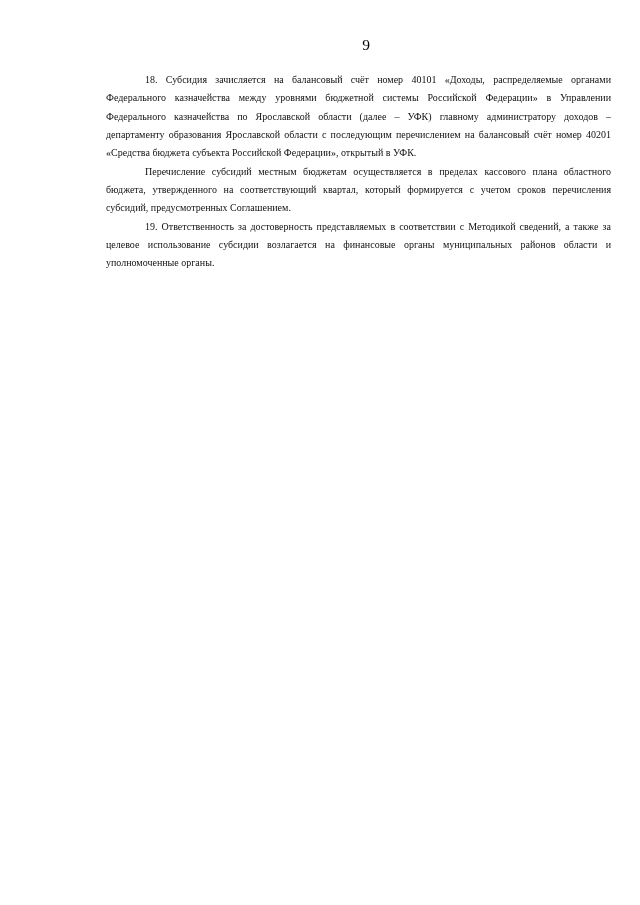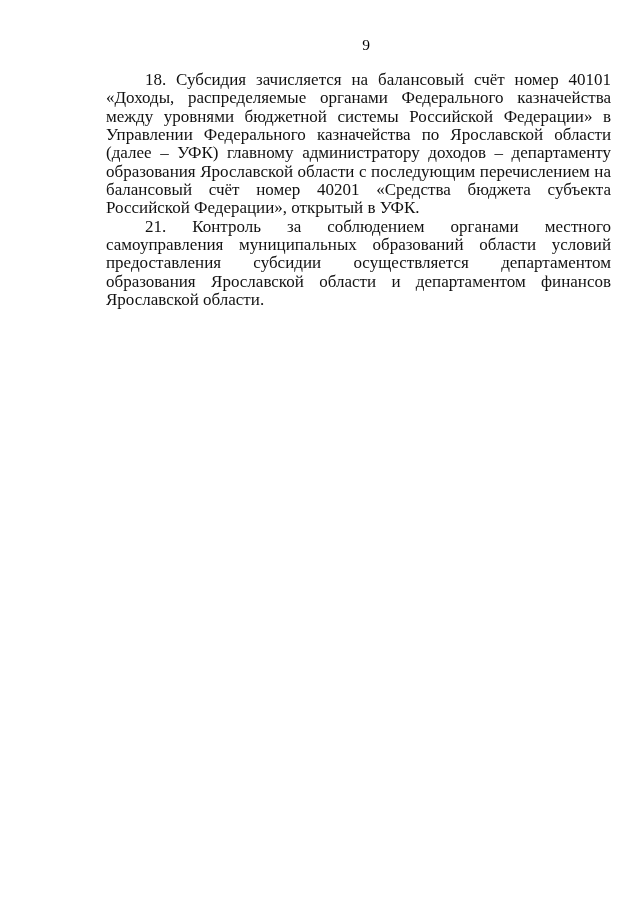--- a/index.html
+++ b/index.html
@@ -4,26 +4,27 @@
 <style>
   html, body { margin:0; padding:0; background:#ffffff; }
   body { width:640px; height:905px; position:relative; overflow:hidden; }
   .page-number {
     position:absolute; top:36px; left:0; width:640px; text-align:center;
     font-family:"Liberation Serif", serif; font-size:15.5px; color:#000;
     padding-left:92px; box-sizing:border-box;
   }
   .body-text {
     position:absolute; top:71px; left:106px; width:505px;
-    font-family:"Liberation Serif", serif; font-size:17px; line-height:18.35px;
+    font-family:"Liberation Serif", serif; font-size:10px; line-height:18.35px;
     color:#111; text-align:justify;
   }
   .body-text p { margin:0; text-indent:39px; text-align:justify; }
 </style>
 </head>
 <body>
 
 <div class="page-number">9</div>
 
 <div class="body-text">
   <p>18. Субсидия зачисляется на балансовый счёт номер 40101 «Доходы, распределяемые органами Федерального казначейства между уровнями бюджетной системы Российской Федерации» в Управлении Федерального казначейства по Ярославской области (далее – УФК) главному администратору доходов – департаменту образования Ярославской области с последующим перечислением на балансовый счёт номер 40201 «Средства бюджета субъекта Российской Федерации», открытый в УФК.</p>
-  <p>21. Контроль за соблюдением органами местного самоуправления муниципальных образований области условий предоставления субсидии осуществляется департаментом образования Ярославской области и департаментом финансов Ярославской области.</p>
+  <p>Перечисление субсидий местным бюджетам осуществляется в пределах кассового плана областного бюджета, утвержденного на соответствующий квартал, который формируется с учетом сроков перечисления субсидий, предусмотренных Соглашением.</p>
+  <p>19. Ответственность за достоверность представляемых в соответствии с Методикой сведений, а также за целевое использование субсидии возлагается на финансовые органы муниципальных районов области и уполномоченные органы.</p>
 </div>
 
 </body></html>

